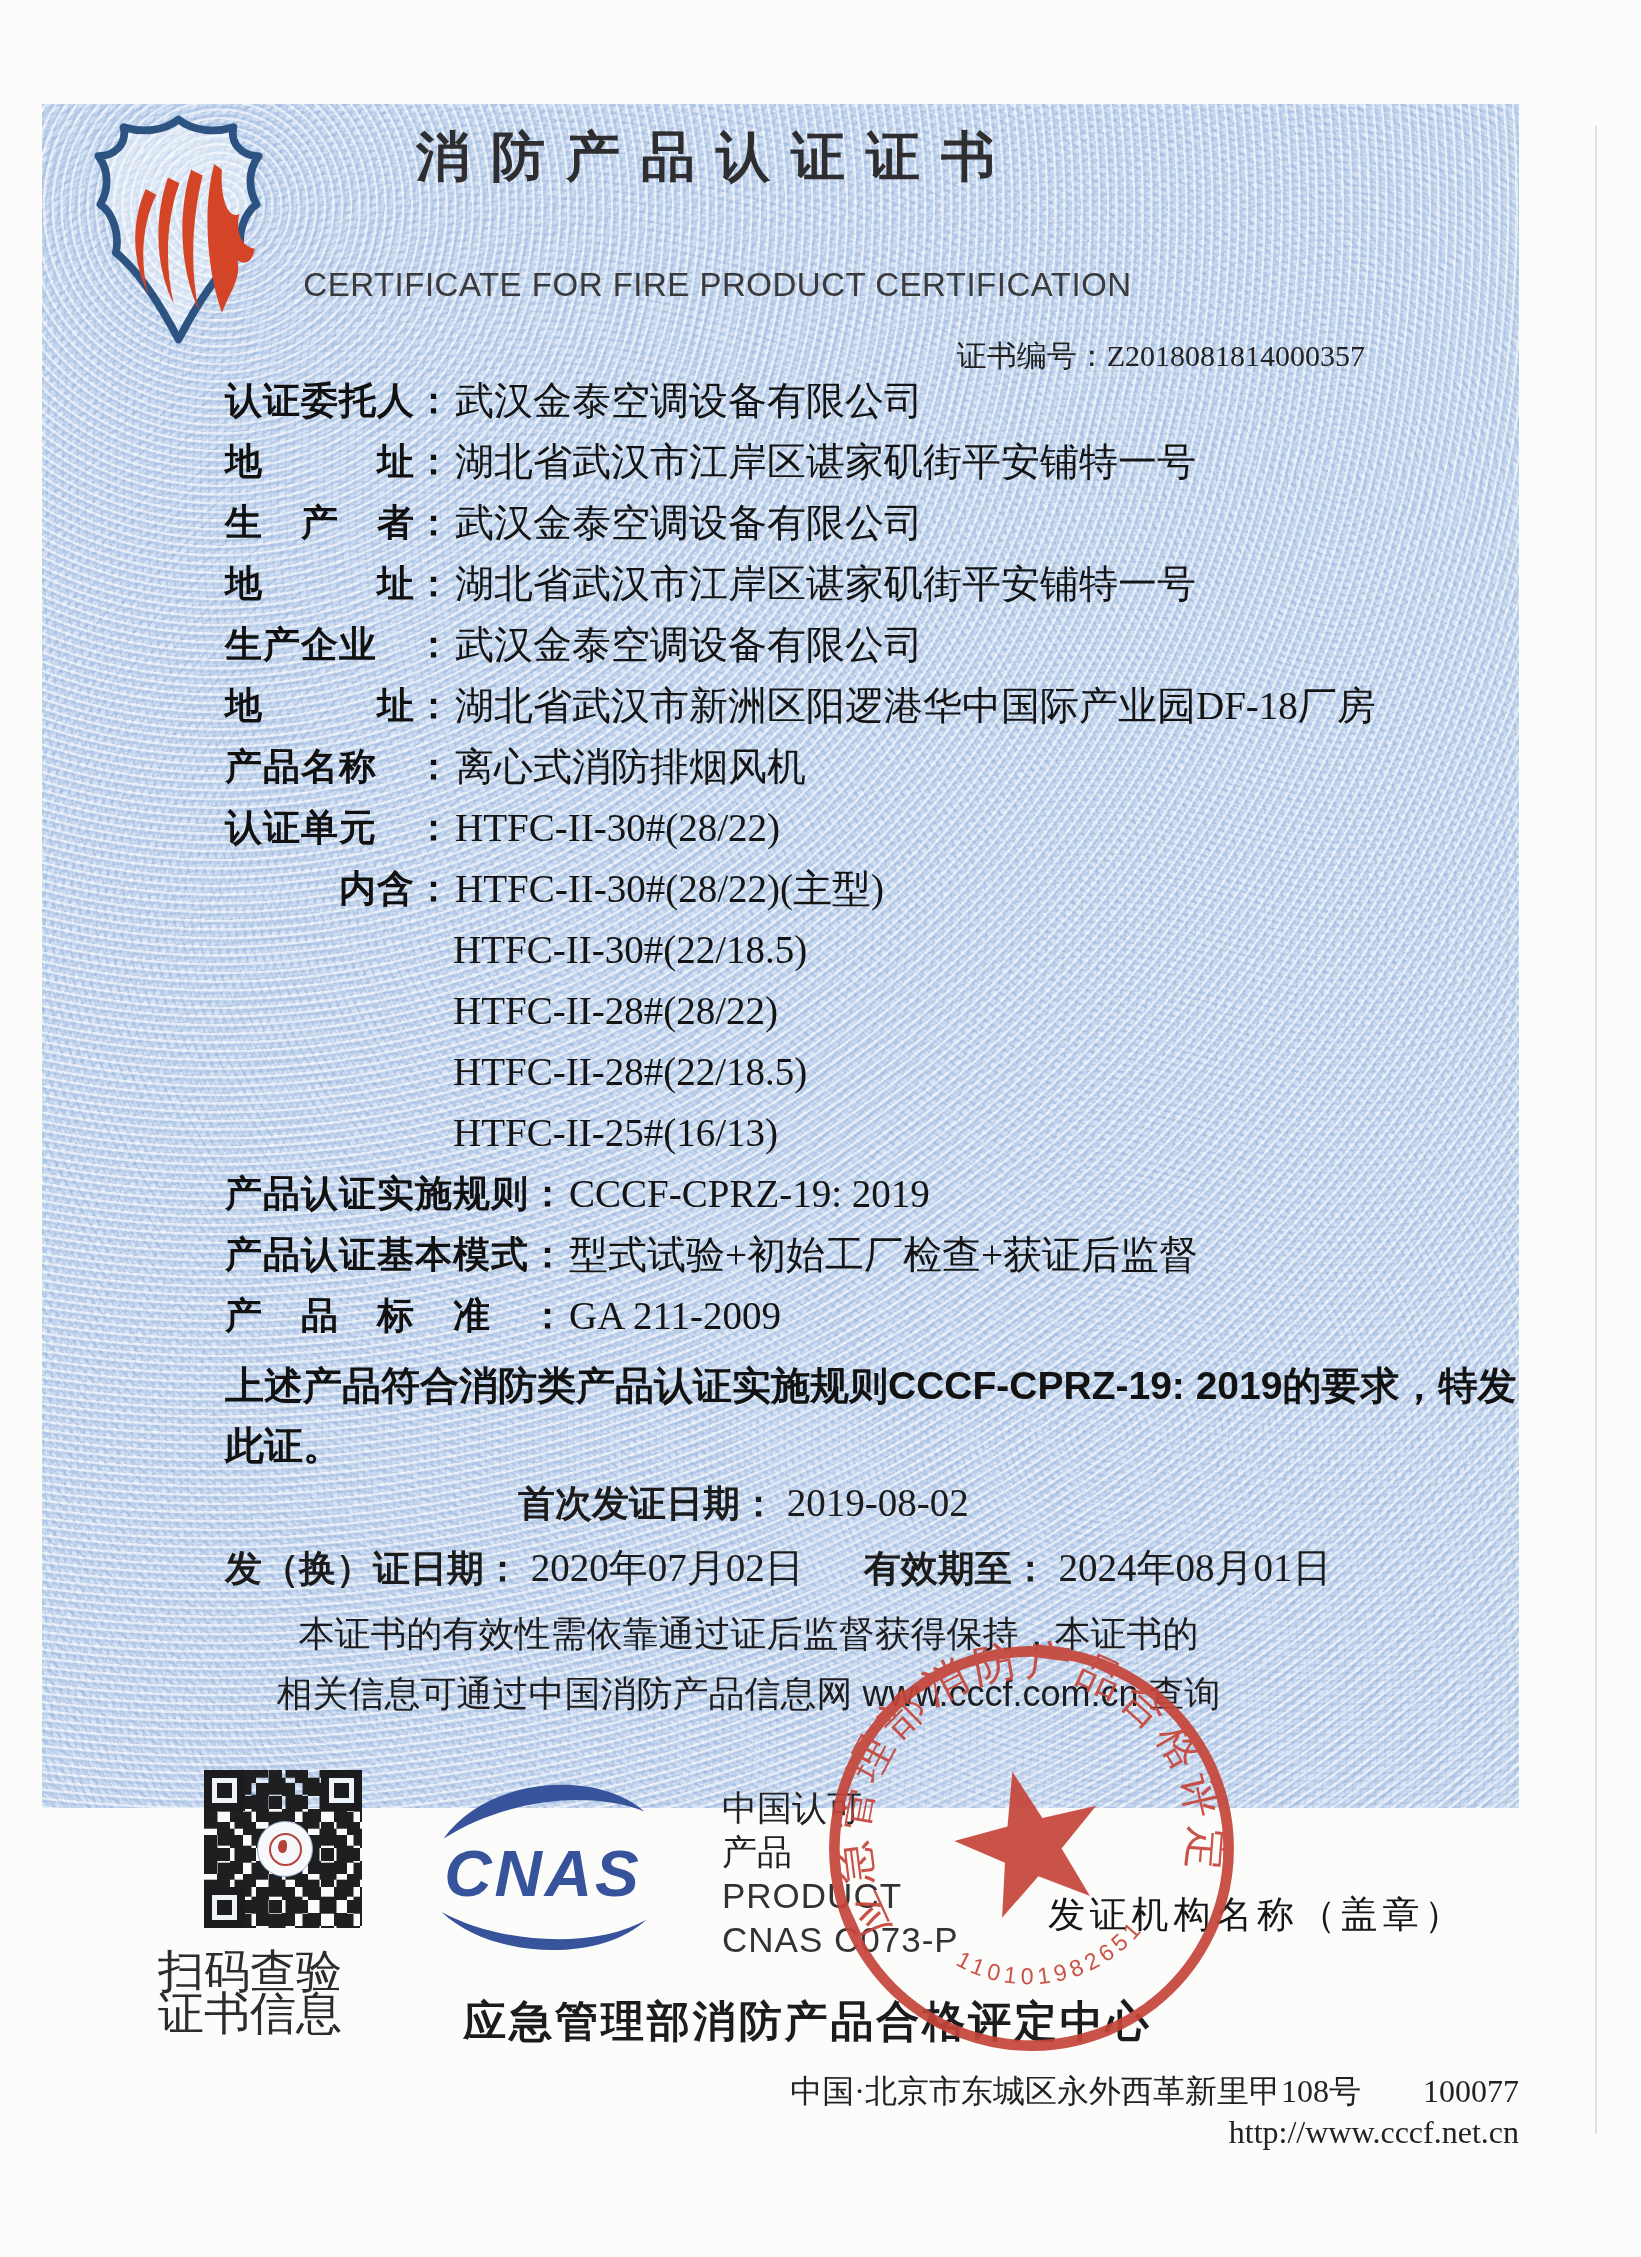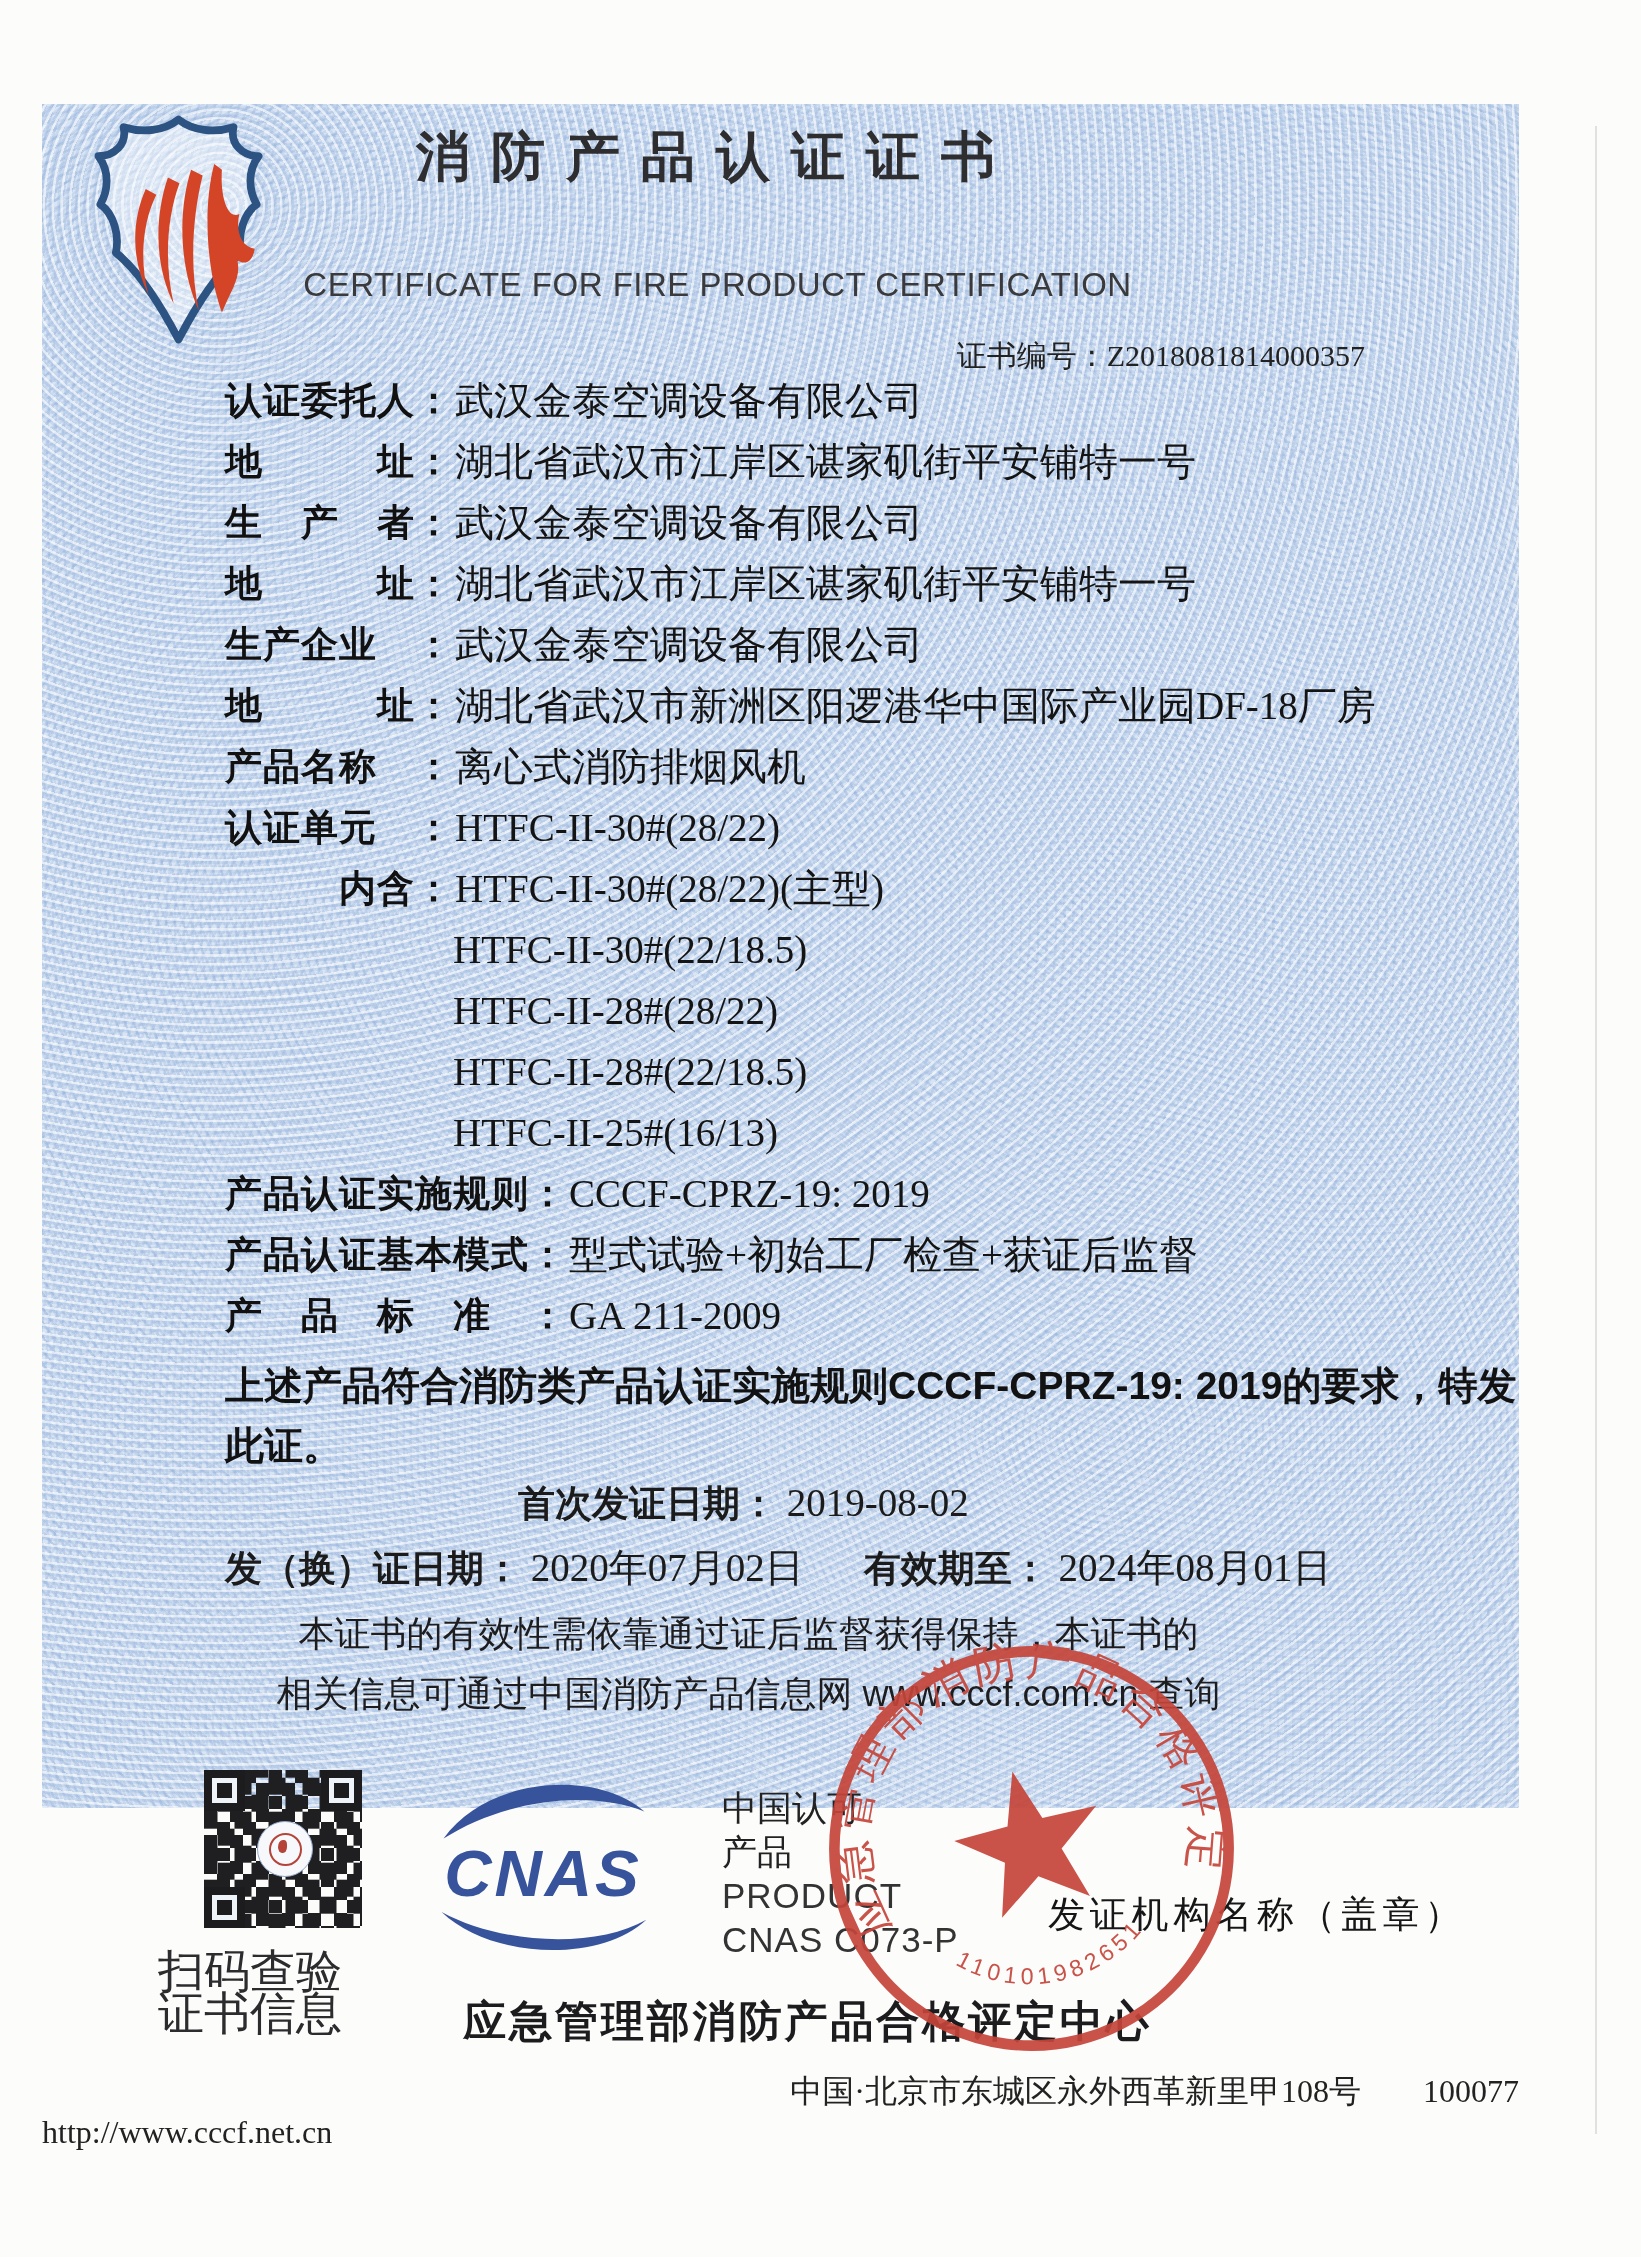--- a/index.html
+++ b/index.html
@@ -93,21 +93,21 @@
   .issuer{
     position:absolute;left:0;right:0;top:1889px;text-align:center;padding-left:54px;
     font-size:43px;font-weight:700;color:#1c1c1e;letter-spacing:2.9px;white-space:nowrap;z-index:1;
   }
   .addr{
     position:absolute;left:0;right:0;top:1966px;text-align:right;padding-left:32px;
     font-family:"Liberation Serif","DejaVu Serif",serif;font-size:32px;color:#222;white-space:nowrap;
   }
   .addr .pc{display:inline-block;margin-left:54px;}
   .site{
-    position:absolute;left:0;right:0;top:2010px;text-align:left;
+    position:absolute;left:0;right:0;top:2010px;text-align:right;
     font-family:"Liberation Serif","DejaVu Serif",serif;font-size:32px;color:#222;white-space:nowrap;
   }
 </style>
 </head>
 <body>
 
 <div class="cert">
 
   <svg class="logo" viewBox="0 0 215 255">
     <path d="M107 14 C 92 26, 70 28, 50 22 C 54 40, 40 52, 24 52 C 36 68, 34 88, 26 102 C 40 112, 46 134, 42 152 C 62 168, 84 198, 107 242 C 130 198, 152 168, 172 152 C 168 134, 174 112, 188 102 C 180 88, 178 68, 190 52 C 174 52, 160 40, 164 22 C 144 28, 122 26, 107 14 Z" fill="rgba(250,252,255,0.45)" stroke="#2c5382" stroke-width="8" stroke-linejoin="round"></path>

